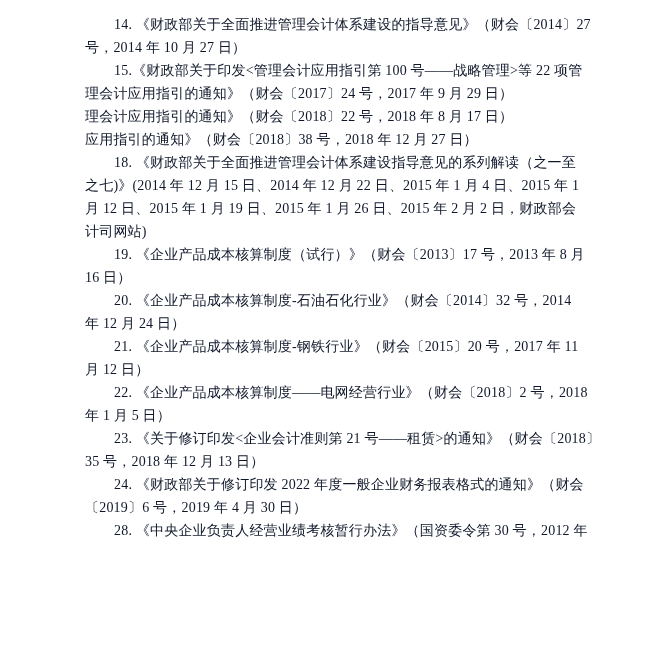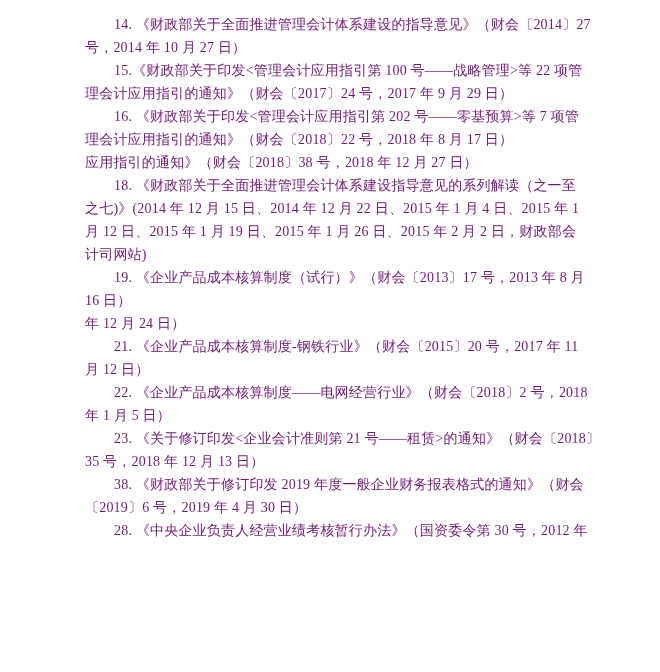--- a/index.html
+++ b/index.html
@@ -14,21 +14,21 @@
   }
   .page {
     box-sizing: border-box;
     width: 660px;
     height: 672px;
     padding: 13px 80px 0 85px;
     background: #ffffff;
     font-family: "Liberation Serif", "DejaVu Serif", serif;
     font-size: 14px;
     line-height: 23px;
-    color: #701a75;
+    color: #0f172a;
   }
   .reg-list {
     width: 495px;
   }
   .reg-item {
     margin: 0;
     padding: 0;
   }
   .reg-line {
     white-space: pre;
@@ -45,52 +45,52 @@
   <div class="reg-list" id="regulation-list">
       <div class="reg-item">
         <div class="reg-line first">14. 《财政部关于全面推进管理会计体系建设的指导意见》（财会〔2014〕27</div>
         <div class="reg-line">号，2014 年 10 月 27 日）</div>
       </div>
       <div class="reg-item">
         <div class="reg-line first">15.《财政部关于印发&lt;管理会计应用指引第 100 号——战略管理&gt;等 22 项管</div>
         <div class="reg-line">理会计应用指引的通知》（财会〔2017〕24 号，2017 年 9 月 29 日）</div>
       </div>
       <div class="reg-item">
-        <div class="reg-line first">16. 《财政部关于印发&lt;管理会计应用指引第 202 号——零基预算&gt;等 7 项管</div>
         <div class="reg-line">理会计应用指引的通知》（财会〔2018〕22 号，2018 年 8 月 17 日）</div>
       </div>
       <div class="reg-item">
         <div class="reg-line">应用指引的通知》（财会〔2018〕38 号，2018 年 12 月 27 日）</div>
       </div>
       <div class="reg-item">
         <div class="reg-line first">18. 《财政部关于全面推进管理会计体系建设指导意见的系列解读（之一至</div>
         <div class="reg-line">之七)》(2014 年 12 月 15 日、2014 年 12 月 22 日、2015 年 1 月 4 日、2015 年 1</div>
         <div class="reg-line">月 12 日、2015 年 1 月 19 日、2015 年 1 月 26 日、2015 年 2 月 2 日，财政部会</div>
         <div class="reg-line">计司网站)</div>
       </div>
       <div class="reg-item">
         <div class="reg-line first">19. 《企业产品成本核算制度（试行）》（财会〔2013〕17 号，2013 年 8 月</div>
         <div class="reg-line">16 日）</div>
       </div>
       <div class="reg-item">
+        <div class="reg-line first">20. 《企业产品成本核算制度-石油石化行业》（财会〔2014〕32 号，2014</div>
         <div class="reg-line">年 12 月 24 日）</div>
       </div>
       <div class="reg-item">
         <div class="reg-line first">21. 《企业产品成本核算制度-钢铁行业》（财会〔2015〕20 号，2017 年 11</div>
         <div class="reg-line">月 12 日）</div>
       </div>
       <div class="reg-item">
         <div class="reg-line first">22. 《企业产品成本核算制度——电网经营行业》（财会〔2018〕2 号，2018</div>
         <div class="reg-line">年 1 月 5 日）</div>
       </div>
       <div class="reg-item">
         <div class="reg-line first">23. 《关于修订印发&lt;企业会计准则第 21 号——租赁&gt;的通知》（财会〔2018〕</div>
         <div class="reg-line">35 号，2018 年 12 月 13 日）</div>
       </div>
       <div class="reg-item">
-        <div class="reg-line first">38. 《财政部关于修订印发 2019 年度一般企业财务报表格式的通知》（财会</div>
+        <div class="reg-line first">24. 《财政部关于修订印发 2022 年度一般企业财务报表格式的通知》（财会</div>
         <div class="reg-line">〔2019〕6 号，2019 年 4 月 30 日）</div>
       </div>
       <div class="reg-item">
         <div class="reg-line first">28. 《中央企业负责人经营业绩考核暂行办法》（国资委令第 30 号，2012 年</div>
       </div>
     </div>
 </div>
 
 </body></html>

